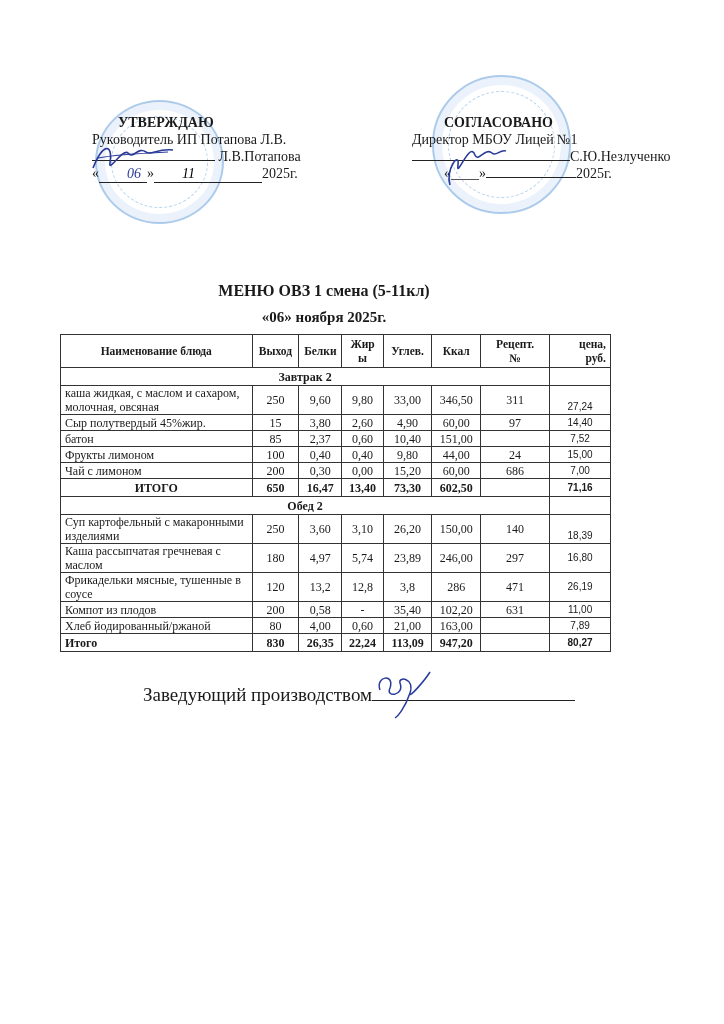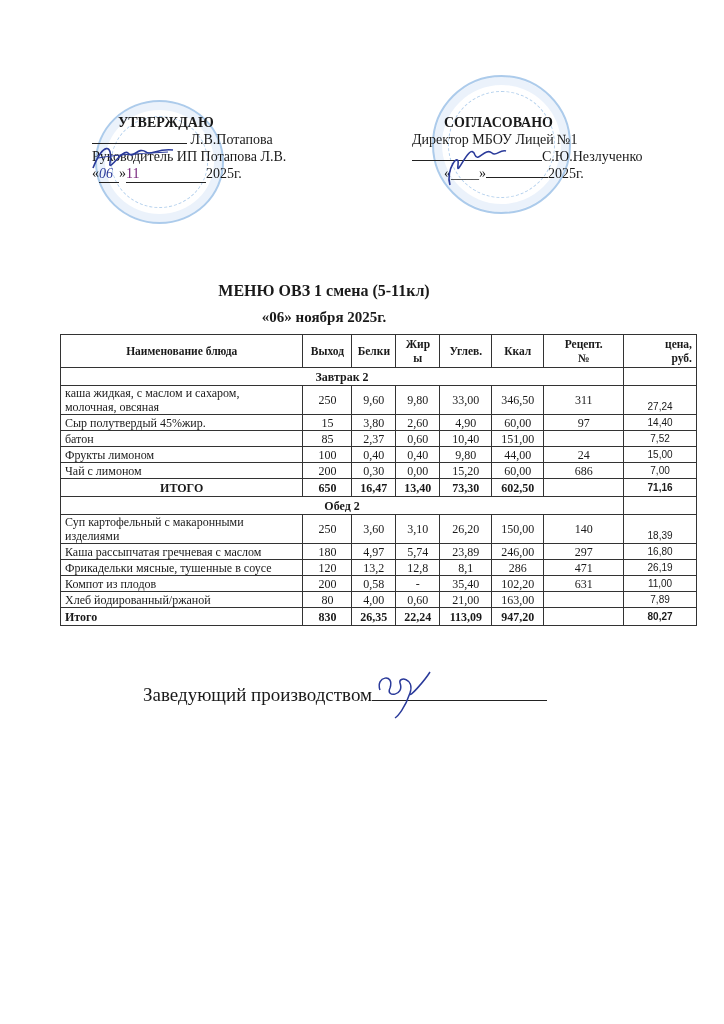--- a/index.html
+++ b/index.html
@@ -6,34 +6,34 @@
     body {
       width: 724px; height: 1024px; background: #ffffff; position: relative; overflow: hidden;
       font-family: "Liberation Serif", "DejaVu Serif", serif; color: #1a1a1a;
     }
     .approval { position: absolute; font-size: 14px; line-height: 17px; }
     .approval .title { font-weight: bold; font-size: 14px; }
     .approval-left { left: 92px; top: 114px; width: 260px; }
     .approval-right { left: 412px; top: 114px; width: 270px; }
     .approval-left .title { padding-left: 26px; }
     .approval-right .title { padding-left: 32px; }
-    .sigline { display: inline-block; border-bottom: 1px solid #222; vertical-align: baseline; }
+    .sigline { display: inline-block; border-bottom: 1px solid #222; vertical-align: baseline; padding-left: 28px; }
     .stamp {
       position: absolute; border-radius: 50%; border: 2px solid rgba(70,140,210,0.45);
       box-shadow: inset 0 0 0 8px rgba(120,170,225,0.15);
     }
     .stamp-left { left: 95px; top: 100px; width: 125px; height: 120px; }
     .stamp-right { left: 432px; top: 75px; width: 135px; height: 135px; }
     .stamp .inner { position: absolute; left: 14px; top: 14px; right: 14px; bottom: 14px; border-radius: 50%; border: 1px dashed rgba(70,140,210,0.4); }
     .signature { position: absolute; }
     .heading { position: absolute; left: 0; width: 648px; text-align: center; font-weight: bold; font-size: 16px; }
     .heading-1 { top: 282px; }
     .heading-2 { top: 309px; font-size: 15px; }
     table.menu {
-      position: absolute; left: 60px; top: 334px; width: 637px; border-collapse: collapse;
+      position: absolute; left: 60px; top: 334px; width: 551px; border-collapse: collapse;
       font-size: 12px; line-height: 14px;
     }
     table.menu td, table.menu th { border: 1px solid #333; padding: 0 4px; }
     table.menu th { font-weight: bold; font-size: 11.5px; height: 32px; text-align: center; }
     .num { text-align: center; }
     .price { text-align: center; font-family: "Liberation Sans", "DejaVu Sans", sans-serif; font-size: 10px; }
     .price-bottom { vertical-align: bottom; }
     .section td { font-weight: bold; text-align: center; height: 17px; }
     tr.item td { height: 15px; }
     tr.item2 td { height: 28px; margin-left: 36px; }
@@ -43,24 +43,24 @@
     .footer .sigline { width: 175px; }
   </style>
 </head>
 <body>
 
 <div class="stamp stamp-left">
     <div class="inner"></div>
   </div>
 <div class="approval approval-left">
   <div class="title">УТВЕРЖДАЮ</div>
+  <div>Руководитель ИП Потапова Л.В.</div>
   <div><span class="sigline" style="width:95px"></span>&nbsp;<span>Л.В.Потапова</span></div>
-  <div>Руководитель ИП Потапова Л.В.</div>
   <div>
-    <span>«</span><span class="sigline" style="width:20px;color:#2a3a9a;font-style:italic">06</span><span>»</span><span class="sigline" style="width:80px;color:#701a75;">11</span><span>2025г.</span>
+    <span>«</span><span class="sigline" style="width:20px;color:#2a3a9a;font-style:italic">06</span><span>»</span><span class="sigline" style="width:80px;color:#000000;font-style:italic">11</span><span>2025г.</span>
   </div>
 </div>
 <svg class="signature" style="left:88px;top:138px" width="90" height="40">
   <path d="M5 30 C 15 5, 25 5, 22 25 C 20 35, 35 10, 40 15 C 45 22, 50 8, 58 14 C 62 18, 70 10, 85 12" stroke="#2a3a9a" stroke-width="1.6" fill="none"></path>
   <path d="M10 20 C 20 18, 40 16, 80 14" stroke="#2a3a9a" stroke-width="1.2" fill="none"></path>
 </svg>
 
 <div class="stamp stamp-right">
     <div class="inner"></div>
   </div>
@@ -187,21 +187,21 @@
         <td class="num">23,89</td>
         <td class="num">246,00</td>
         <td class="num">297</td>
         <td class="price">16,80</td>
       </tr>
       <tr class="item">
         <td>Фрикадельки мясные, тушенные в соусе</td>
         <td class="num">120</td>
         <td class="num">13,2</td>
         <td class="num">12,8</td>
-        <td class="num">8,1</td>
+        <td class="num">3,8</td>
         <td class="num">286</td>
         <td class="num">471</td>
         <td class="price">26,19</td>
       </tr>
       <tr class="item">
         <td>Компот из плодов</td>
         <td class="num">200</td>
         <td class="num">0,58</td>
         <td class="num">-</td>
         <td class="num">35,40</td>

